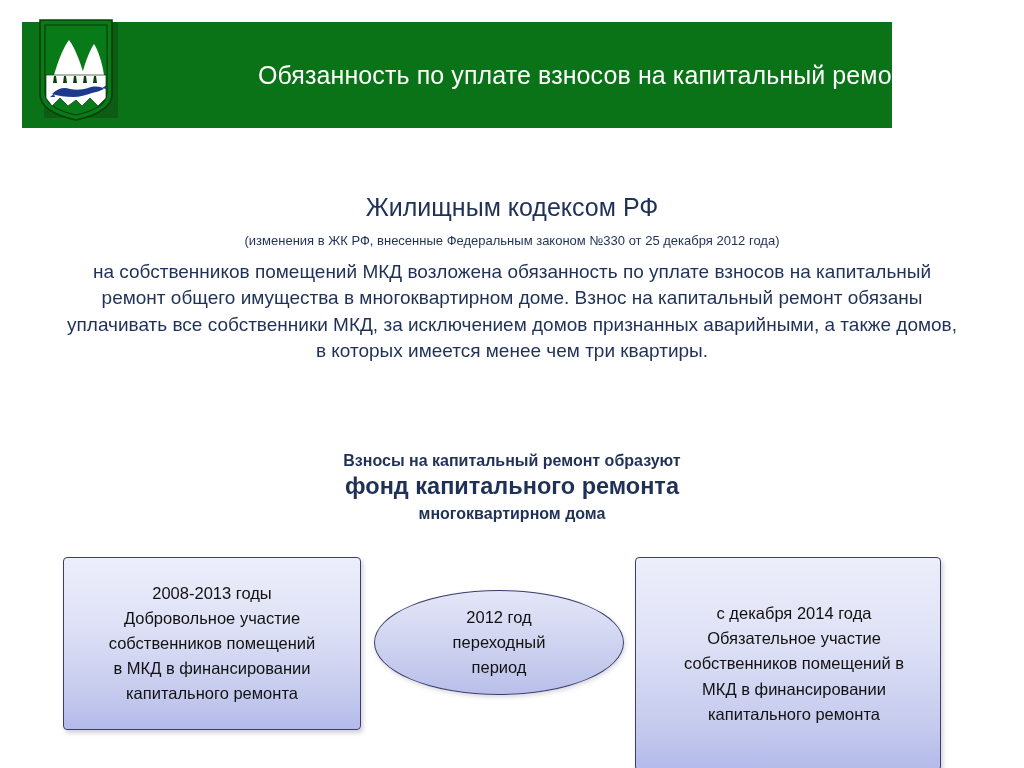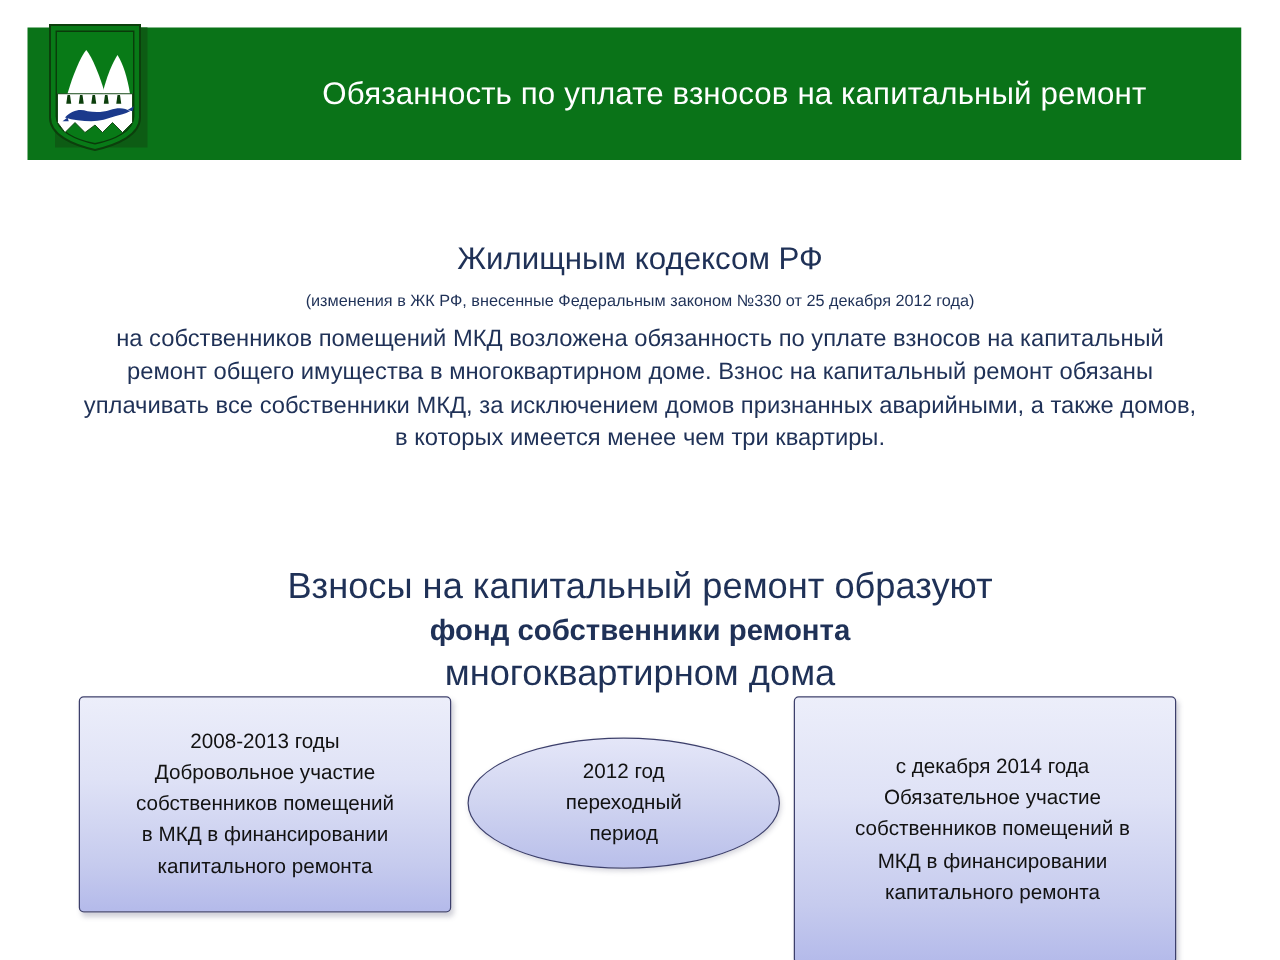--- a/index.html
+++ b/index.html
@@ -19,21 +19,21 @@
     width: 1024px;
     height: 768px;
     background: #ffffff;
   }
 
   
   .header-banner {
     position: absolute;
     left: 22px;
     top: 22px;
-    width: 971px;
+    width: 870px;
     height: 106px;
     background: #0a7318;
     box-sizing: border-box;
   }
   .header-title {
     position: absolute;
     left: 160px;
     top: 0;
     width: 811px;
     height: 106px;
@@ -96,22 +96,22 @@
   
   .fund-block {
     position: absolute;
     left: 52px;
     top: 450px;
     width: 920px;
     text-align: center;
     color: #1f3157;
   }
   .fund-line {
-    font-size: 29px;
-    font-weight: 400;
+    font-size: 16px;
+    font-weight: 700;
     line-height: 1.33;
     margin: 0;
   }
   .fund-line.bold {
     font-weight: 700;
     font-size: 23.5px;
   }
 
   
   .diagram {
@@ -215,21 +215,21 @@
   </div>
 
   <div class="body-block">
     <div class="lead-title">Жилищным кодексом РФ</div>
     <div class="lead-note">(изменения  в ЖК РФ, внесенные Федеральным законом №330 от 25 декабря 2012 года)</div>
     <div class="paragraph">на собственников  помещений МКД возложена обязанность по уплате взносов на капитальный ремонт общего имущества в многоквартирном доме. Взнос на капитальный ремонт  обязаны уплачивать все собственники МКД, за исключением домов признанных аварийными, а также домов, в которых имеется менее чем три квартиры.</div>
   </div>
 
   <div class="fund-block">
     <div class="fund-line">Взносы  на капитальный ремонт образуют</div>
-    <div class="fund-line bold">фонд собственники ремонта</div>
+    <div class="fund-line bold">фонд капитального ремонта</div>
     <div class="fund-line">многоквартирном дома</div>
   </div>
 
   <div class="diagram">
 
     <div class="rbox rbox-left">
       <div class="rbox-text">2008-2013 годы
 Добровольное участие
 собственников помещений
 в МКД в финансировании

